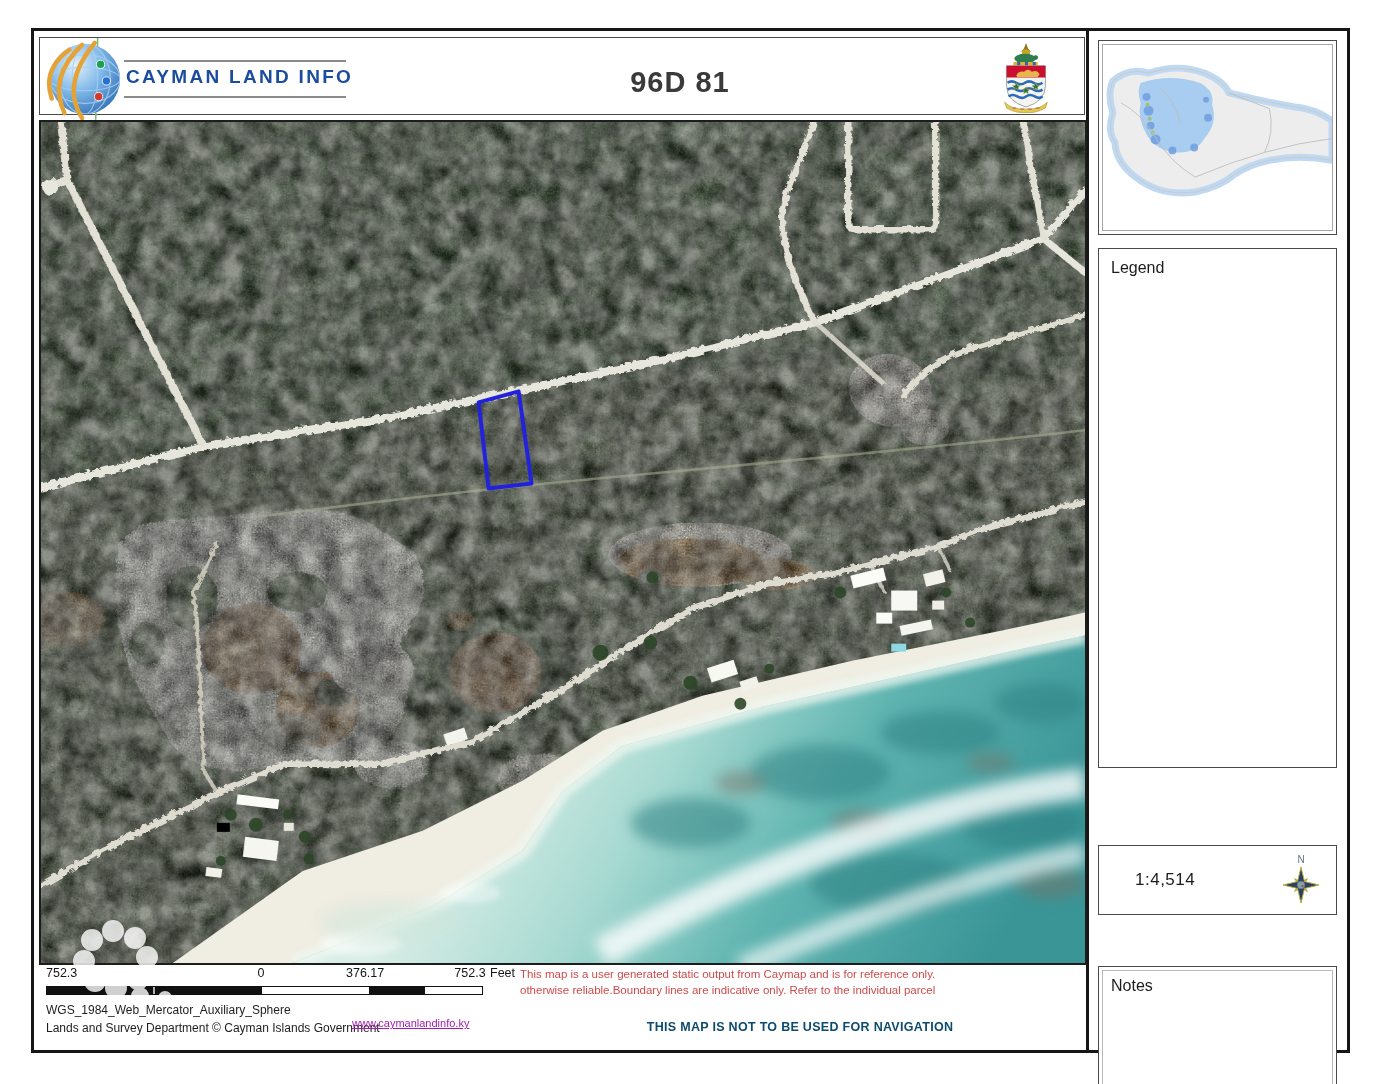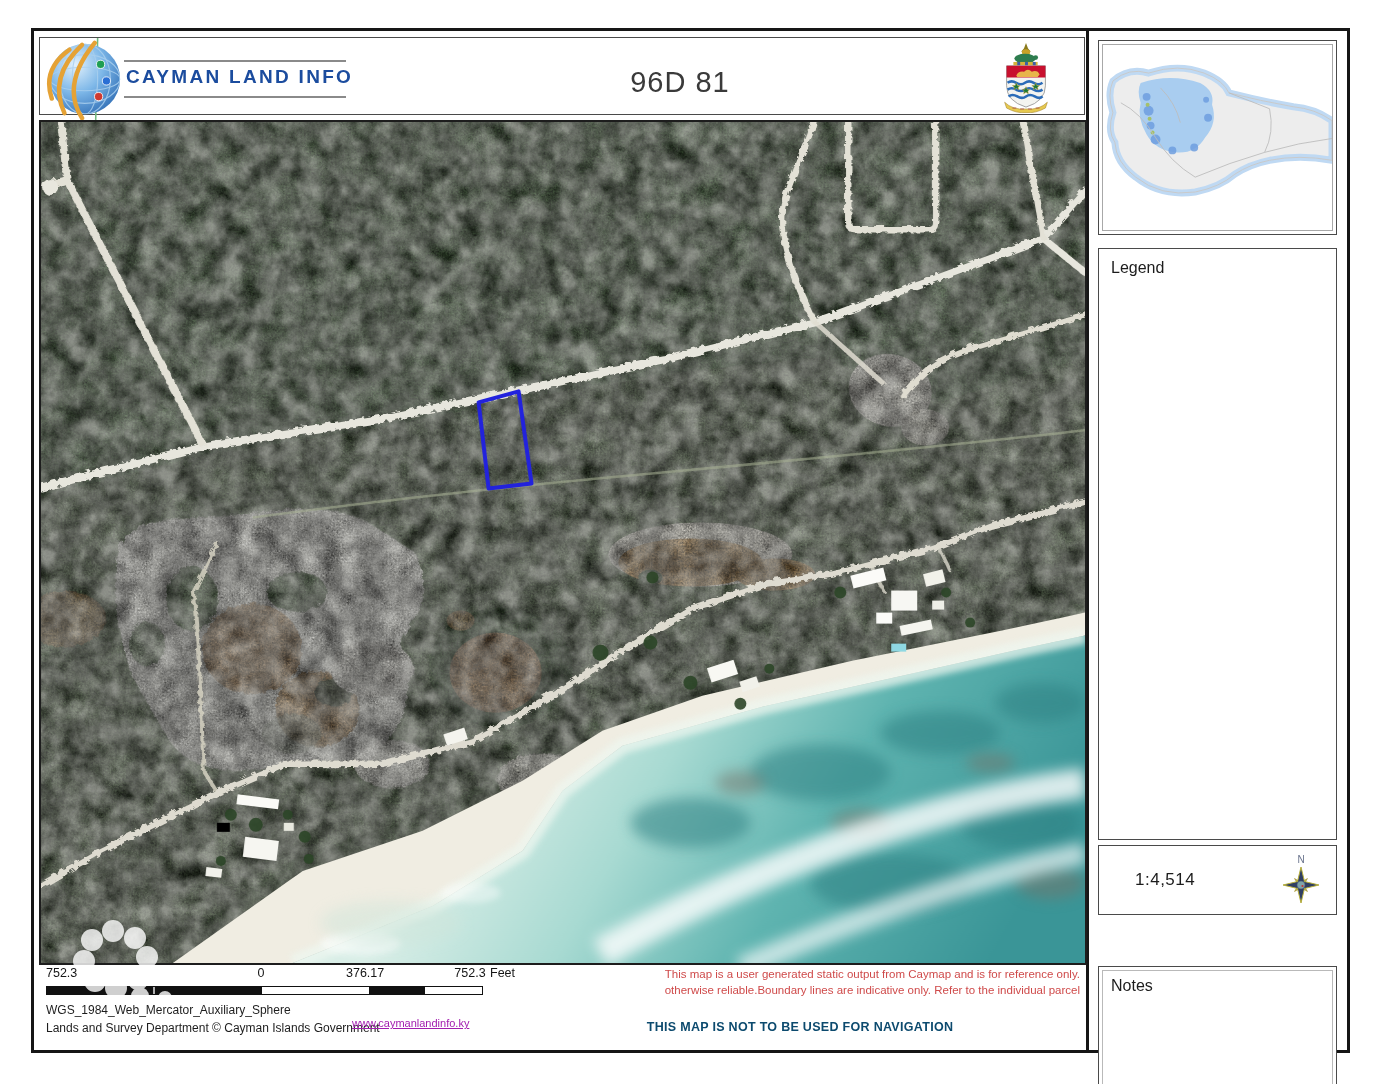--- a/index.html
+++ b/index.html
@@ -6,44 +6,44 @@
   body{width:1383px;height:1084px;position:relative;font-family:"Liberation Sans",sans-serif;overflow:hidden;}
   .abs{position:absolute;}
   
   .outer-frame{left:31px;top:28px;width:1313px;height:1019px;border:3px solid #161616;}
   .col-divider{left:1086px;top:28px;width:3px;height:1025px;background:#161616;}
   
   .header-box{left:39px;top:37px;width:1044px;height:76px;border:1px solid #4a4a4a;background:#fff;}
   .logo-svg{left:42px;top:38px;width:82px;height:82px;z-index:3;}
   .logo-rule{left:124px;width:222px;height:2px;background:#8a8a8a;}
   .logo-text{left:126px;top:66px;width:230px;font-size:19px;font-weight:700;letter-spacing:2.3px;color:#1b4c9e;}
-  .map-title{left:545px;top:66px;width:270px;text-align:center;font-size:29px;font-weight:400;color:#3a3a3a;letter-spacing:1px;}
+  .map-title{left:545px;top:66px;width:270px;text-align:center;font-size:29px;font-weight:700;color:#3a3a3a;letter-spacing:1px;}
   .arms-svg{left:993px;top:41px;width:66px;height:72px;}
   
   .map-frame{left:39px;top:120px;width:1044px;height:841px;border:2px solid #1d1d1d;background:#44613e;}
   .map-frame svg{display:block;width:100%;height:100%;}
   
   .side-box{left:1098px;width:239px;border:1px solid #4a4a4a;background:#fff;box-sizing:border-box;}
   .inset-box{top:40px;height:195px;}
   .inset-inner{position:absolute;left:3px;top:3px;right:3px;bottom:3px;border:1px solid #a8a8a8;overflow:hidden;}
   .inset-inner svg{display:block;width:100%;height:100%;}
-  .legend-box{top:248px;height:592px;}
+  .legend-box{top:248px;height:520px;}
   .panel-title{position:absolute;left:12px;top:10px;font-size:16px;color:#1c1c1c;}
   .scale-box{top:845px;height:70px;}
   .scale-text{position:absolute;left:36px;top:24px;font-size:17px;color:#1c1c1c;letter-spacing:.5px;}
   .compass{position:absolute;right:12px;top:4px;width:46px;height:60px;}
   .notes-box{top:966px;height:157px;}
   .notes-inner{position:absolute;left:3px;top:3px;right:3px;bottom:3px;border:1px solid #b9b9b9;}
   
   .sb-label{top:966px;font-size:12.5px;color:#151515;}
   .scalebar{left:46px;top:986px;width:435px;height:7px;border:1px solid #111;display:flex;background:#fff;}
   .scalebar div{height:100%;}
   .proj-line{left:46px;font-size:12px;color:#1d1d1d;}
   .site-link{left:352px;top:1017px;width:200px;text-align:left;font-size:11px;color:#a21caf;text-decoration:underline;cursor:pointer;}
-  .disclaimer{right:303px;top:967px;width:560px;text-align:right;font-size:11.5px;line-height:15.5px;color:#cf4a4a;}
+  .disclaimer{right:303px;top:967px;width:560px;font-size:11.5px;line-height:15.5px;color:#cf4a4a;}
   .warning{right:303px;top:1020px;width:560px;text-align:center;font-size:12.5px;font-weight:600;color:#0c4a6e;letter-spacing:.3px;}
   .watermark{left:37px;top:905px;width:200px;height:130px;pointer-events:none;z-index:5;}
 </style>
 </head>
 <body>
 
 <div class="abs outer-frame"></div>
 <div class="abs col-divider"></div>
 
 <div class="abs header-box"></div>

